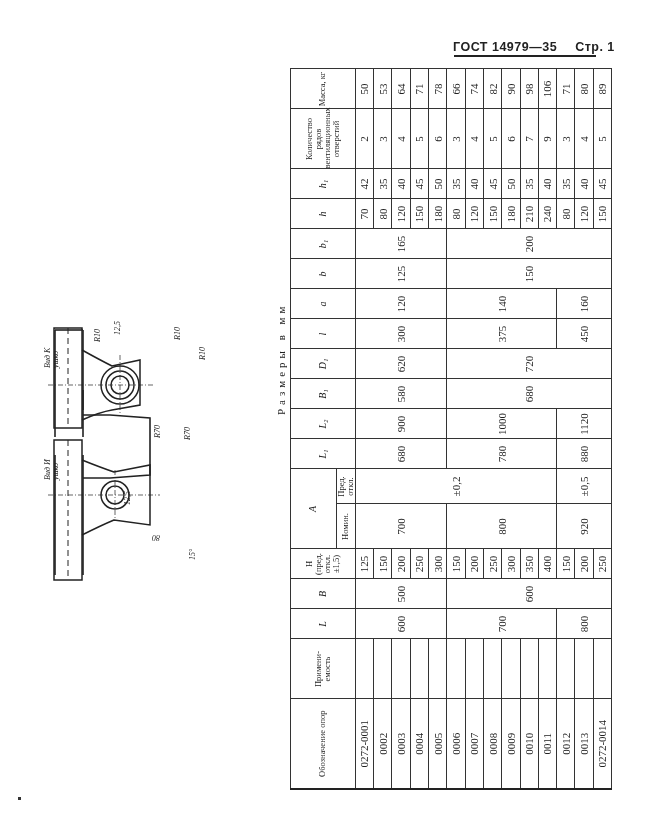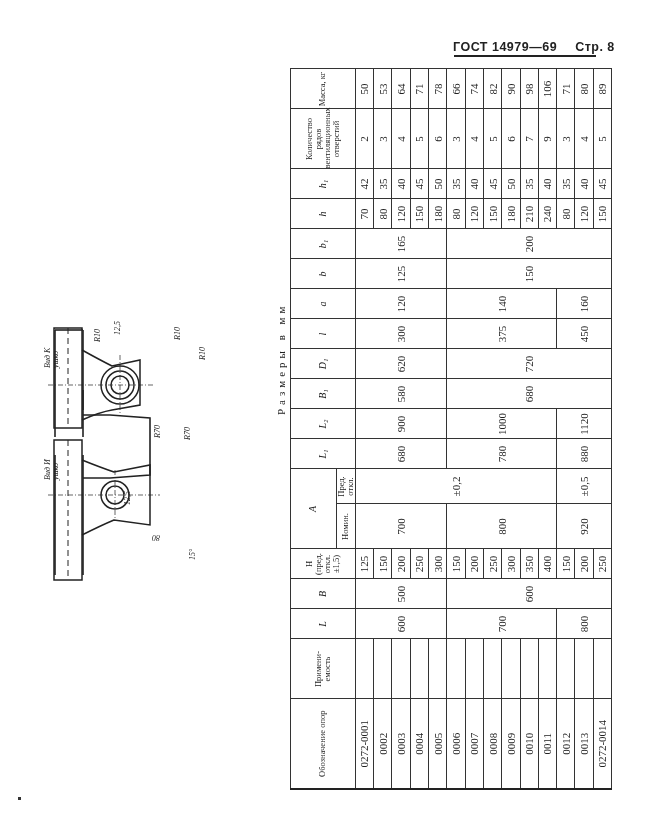--- a/index.html
+++ b/index.html
@@ -15,22 +15,22 @@
   th i{font-style:italic;font-size:10px;}
   table{border-left:2px solid #222;}
   .drawing{position:absolute;left:40px;top:320px;width:250px;height:270px;}
   .sizes{position:absolute;left:275px;top:415px;transform-origin:0 0;transform:rotate(-90deg);font-size:11px;letter-spacing:4px;white-space:nowrap;}
   .dot{position:absolute;left:18px;top:797px;width:3px;height:3px;background:#333;}
 </style>
 </head>
 <body>
 
 <div class="hdr">
-  <span class="std">ГОСТ 14979—69</span>
-  <span>Стр. 8</span>
+  <span class="std">ГОСТ 14979—35</span>
+  <span>Стр. 1</span>
 </div>
 <div class="hdr-line"></div>
 
 <svg class="drawing" viewBox="0 0 250 270" width="250" height="270">
   <g fill="none" stroke="#222" stroke-width="1.6">
 
     <path d="M15 117 L15 10 M43 117 L43 10"></path>
     <path d="M43 95 L70 95 L110 98 L110 155 L70 158 L43 158"></path>
     <path d="M15 135 L15 255 M43 135 L43 255"></path>
 

